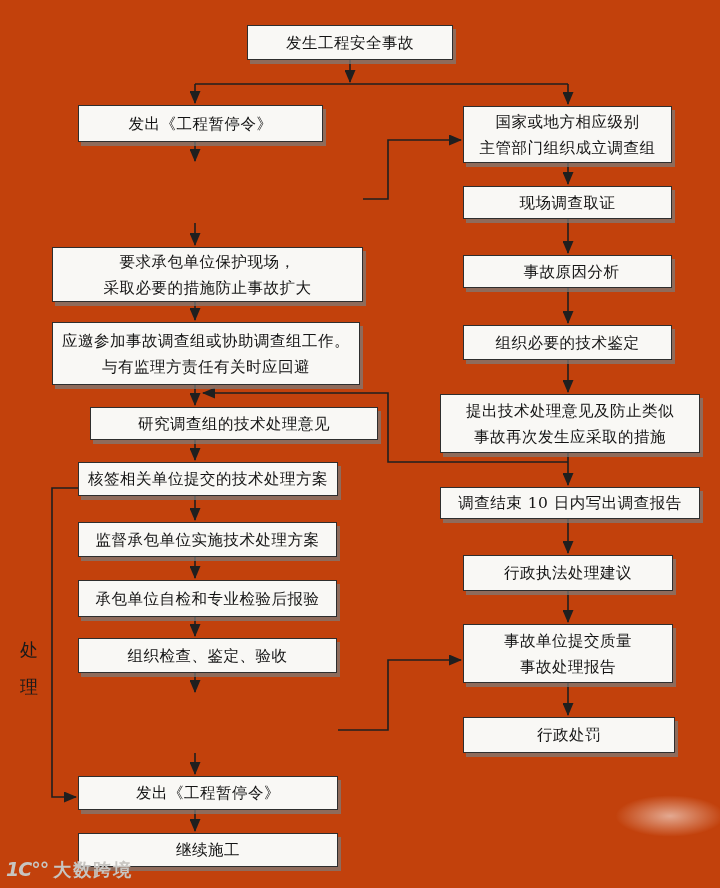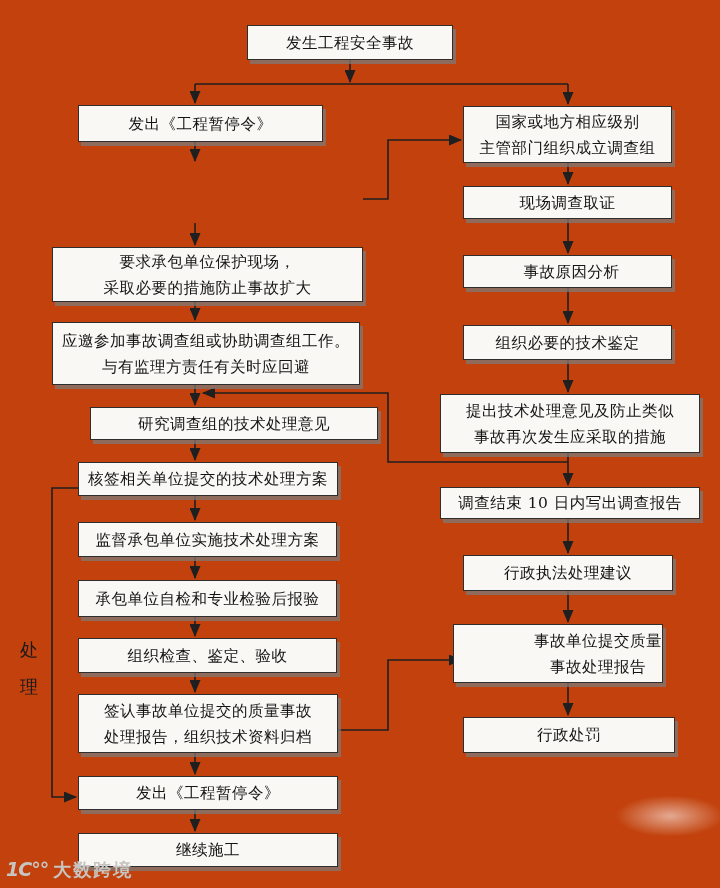--- a/index.html
+++ b/index.html
@@ -35,21 +35,21 @@
   #n-l10{left:78px; top:694px;width:260px;height:59px;}
   #n-l11{left:78px; top:776px;width:260px;height:34px;}
   #n-l12{left:78px; top:833px;width:260px;height:34px;}
   #n-r1 {left:463px;top:106px;width:209px;height:57px;}
   #n-r2 {left:463px;top:186px;width:209px;height:33px;}
   #n-r3 {left:463px;top:255px;width:209px;height:33px;padding-left:8px;}
   #n-r4 {left:463px;top:325px;width:209px;height:35px;}
   #n-r5 {left:440px;top:394px;width:260px;height:59px;}
   #n-r6 {left:440px;top:487px;width:260px;height:32px;}
   #n-r7 {left:463px;top:555px;width:210px;height:36px;}
-  #n-r8 {left:453px;top:624px;width:210px;height:59px;justify-content:flex-end;}
+  #n-r8 {left:463px;top:624px;width:210px;height:59px;}
   #n-r9 {left:463px;top:717px;width:212px;height:36px;}
 
   .side-label{
     position:absolute;left:20px;top:638px;display:flex;flex-direction:column;
     gap:13px;font-size:18px;color:#1a1a1a;letter-spacing:0;
   }
   .watermark{
     position:absolute;left:6px;top:858px;display:flex;align-items:baseline;gap:5px;
     color:#c7c5c1;font-family:"DejaVu Sans","Liberation Sans",sans-serif;
     font-weight:bold;user-select:none;
@@ -124,24 +124,20 @@
     </div>
   <div class="node" id="n-l7">
       <span class="lbl">监督承包单位实施技术处理方案</span>
     </div>
   <div class="node" id="n-l8">
       <span class="lbl">承包单位自检和专业检验后报验</span>
     </div>
   <div class="node" id="n-l9">
       <span class="lbl">组织检查、鉴定、验收</span>
     </div>
-  <div class="node" id="n-l10">
-      <span class="lbl">签认事故单位提交的质量事故
-处理报告，组织技术资料归档</span>
-    </div>
   <div class="node" id="n-l11">
       <span class="lbl">发出《工程暂停令》</span>
     </div>
   <div class="node" id="n-l12">
       <span class="lbl">继续施工</span>
     </div>
 
   <div class="node" id="n-r1">
       <span class="lbl">国家或地方相应级别
 主管部门组织成立调查组</span>

